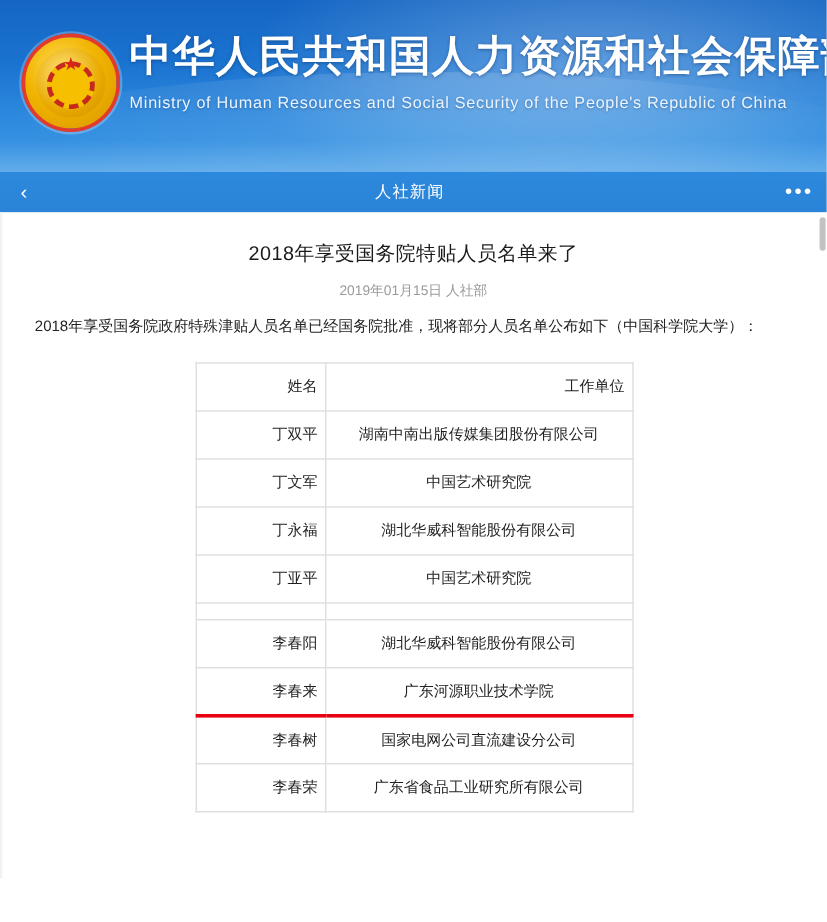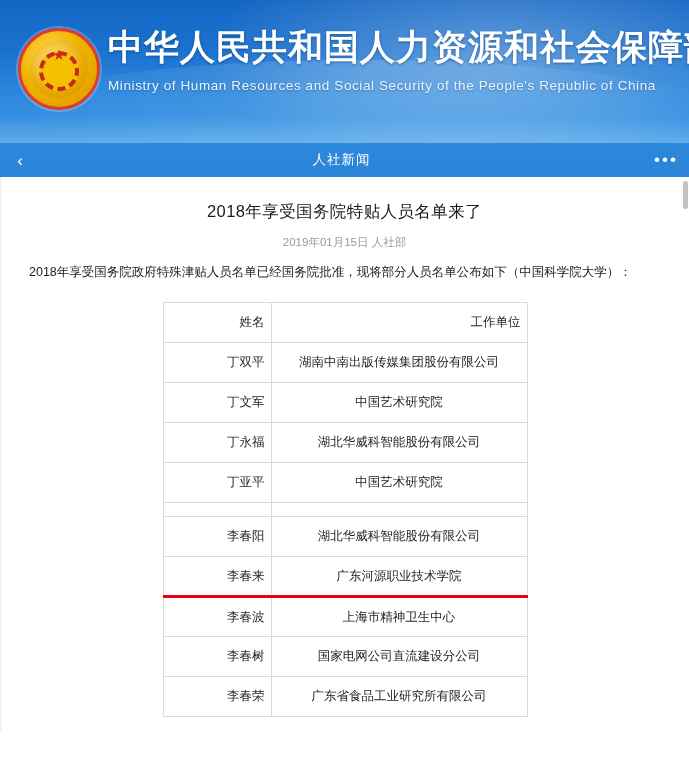--- a/index.html
+++ b/index.html
@@ -312,24 +312,20 @@
             </tr>
             <tr>
               <td class="name">李春阳</td>
               <td class="org">湖北华威科智能股份有限公司</td>
             </tr>
             <tr class="highlight">
               <td class="name">李春来</td>
               <td class="org">广东河源职业技术学院</td>
             </tr>
             <tr>
-              <td class="name">李春波</td>
-              <td class="org">上海市精神卫生中心</td>
-            </tr>
-            <tr>
               <td class="name">李春树</td>
               <td class="org">国家电网公司直流建设分公司</td>
             </tr>
             <tr>
               <td class="name">李春荣</td>
               <td class="org">广东省食品工业研究所有限公司</td>
             </tr>
           </tbody>
         </table>
       </div>

